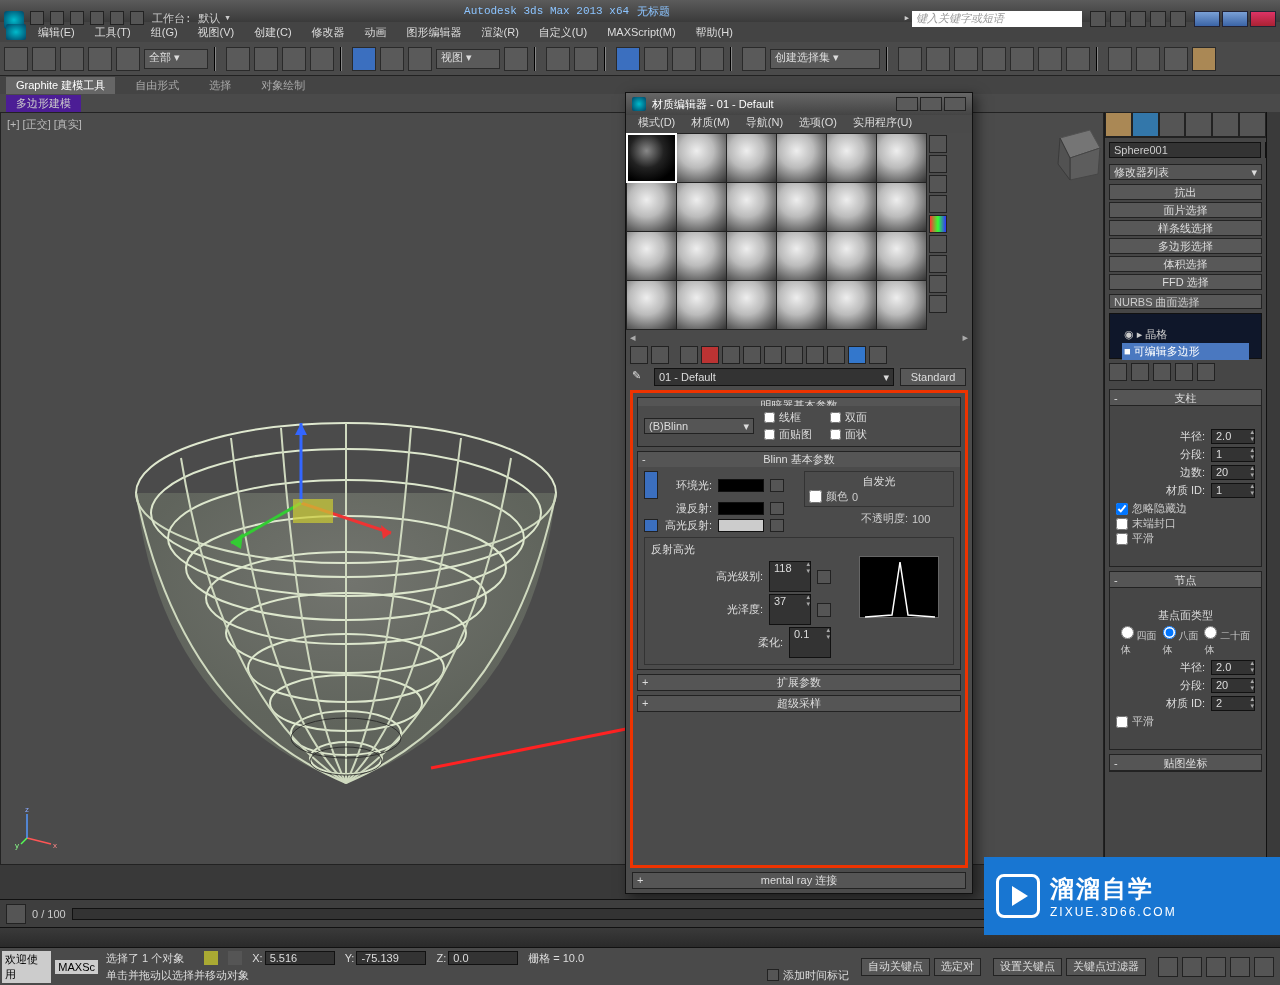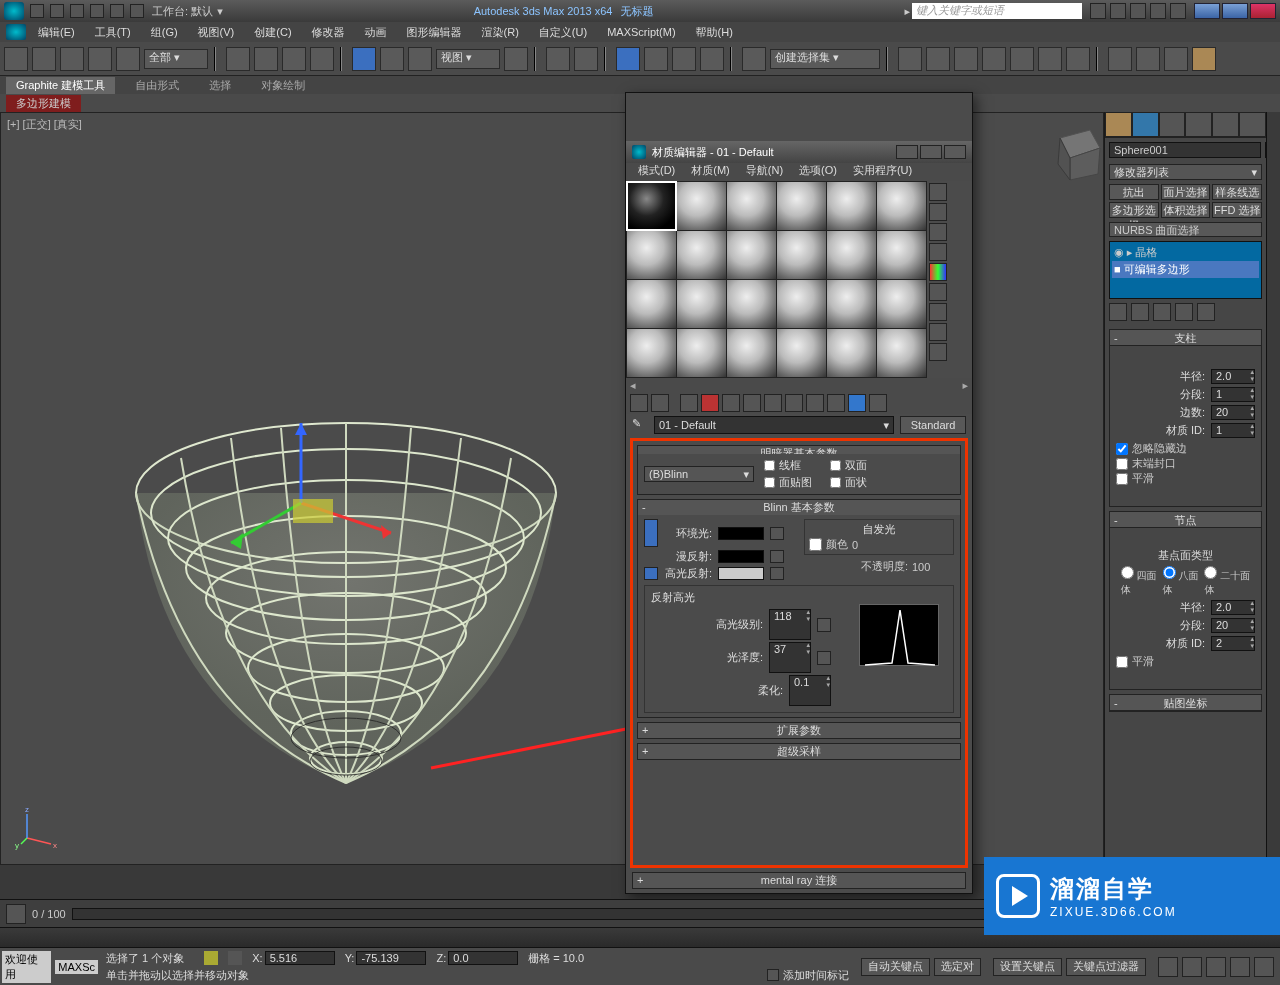--- a/index.html
+++ b/index.html
@@ -1,69 +1,69 @@
 <!DOCTYPE html>
 <html><head>
 <meta charset="utf-8">
 <style>
 * { box-sizing: border-box; margin: 0; padding: 0; }
 body { width: 1280px; height: 985px; background: #393939; font-family: "Microsoft YaHei", Arial, sans-serif; font-size: 11px; color: #ccc; overflow: hidden; position: relative; }
-.titlebar { height: 22px; background: linear-gradient(#5b5b5b,#3a3a3a); display: flex; align-items: center; padding: 11px 4px; color: #ddd; }
+.titlebar { height: 22px; background: linear-gradient(#5b5b5b,#3a3a3a); display: flex; padding: 11px 4px; color: #ddd; font-family: Liberation Mono, monospace; }
 .titlebar .qa { display: flex; gap: 6px; }
 .titlebar .qa span { width: 14px; height: 14px; background: #555; border: 1px solid #222; }
 .titlebar .center { flex: 1; display: flex; align-items: center; justify-content: center; gap: 8px; color: #8cc4ff; }
 .titlebar .search { width: 170px; height: 16px; background: #fff; color: #999; font-style: italic; padding: 0 4px; font-size: 11px; }
 .titlebar .winbtns { display: flex; gap: 2px; margin-left: 8px; }
 .titlebar .winbtns span { width: 26px; height: 16px; background: linear-gradient(#7aa0d6,#3b64a6); border: 1px solid #223; }
 .titlebar .winbtns .close { background: linear-gradient(#d36,#a23); }
 .menubar { height: 20px; background: #444; display: flex; align-items: center; padding: 0 6px; gap: 4px; color: #ddd; }
 .menubar span { padding: 1px 8px; }
 .toolbar { height: 34px; background: #4a4a4a; border-bottom: 1px solid #222; display: flex; align-items: center; padding: 0 4px; gap: 4px; overflow: hidden; }
 .toolbar .tb { width: 24px; height: 24px; background: #5a5a5a; border: 1px solid #2a2a2a; }
 .toolbar .sel { width: 64px; height: 20px; background: #5a5a5a; border: 1px solid #2a2a2a; color: #ddd; font-size: 11px; padding: 0 4px; }
 .toolbar .sep { width: 6px; height: 24px; border-left: 2px groove #333; margin: 0 2px; }
 .ribbon-tabs { height: 18px; background: #444; display: flex; align-items: center; padding: 0 6px; gap: 10px; color: #aaa; }
 .ribbon-tabs .active { background: #666; color: #fff; padding: 1px 10px; }
 .ribbon-tabs span { padding: 1px 10px; }
 .ribbon-sub { height: 18px; background: #4a4a4a; display: flex; align-items: center; padding: 0 6px; gap: 10px; color: #ccc; }
-.ribbon-sub span { padding: 1px 10px; background: #7f1d1d; }
+.ribbon-sub span { padding: 1px 10px; background: #4c1d95; }
 .workarea { position: absolute; top: 112px; left: 0; right: 0; bottom: 120px; display: flex; }
 .viewport { flex: 1; background: #4b4b4b; position: relative; border: 1px solid #222; }
 .viewport .vp-label { position: absolute; top: 4px; left: 6px; color: #bbb; font-size: 11px; }
 .viewport .bowl { position: absolute; left: 120px; top: 270px; width: 450px; height: 420px; }
 .viewport .axis { position: absolute; left: 18px; bottom: 18px; width: 40px; height: 40px; }
 .viewport .axis svg { overflow: visible; }
 .arrow-annot { position: absolute; left: 420px; top: 600px; width: 280px; height: 60px; pointer-events: none; }
 .right-panel { width: 162px; background: #464646; border-left: 1px solid #1a1a1a; display: flex; flex-direction: column; font-size: 11px; }
 .right-panel .tabstrip { height: 26px; display: flex; border-bottom: 1px solid #222; }
 .right-panel .tabstrip span { flex: 1; background: #555; border: 1px solid #222; }
 .right-panel .name-row { display: flex; padding: 4px; align-items: flex-start; gap: 4px; }
 .right-panel .name-row input { flex: 1; height: 16px; background: #333; border: 1px solid #111; color: #ccc; padding: 0 4px; font-size: 11px; }
 .right-panel .name-row .swatch { width: 16px; height: 16px; background: #88c8c8; border: 1px solid #111; }
 .right-panel .drop { height: 16px; background: #555; border: 1px solid #222; color: #ddd; padding: 0 4px; margin: 2px 4px; display: flex; align-items: center; justify-content: space-between; }
-.modbtns { display: grid; grid-template-columns: 1fr 1fr 1fr; gap: 2px; padding: 2px 4px; }
+.modbtns { display: grid; grid-template-columns: 1fr; gap: 2px; padding: 2px 4px; }
 .modbtns div { height: 16px; background: #585858; border: 1px solid #222; text-align: center; color: #ddd; line-height: 15px; }
-.stacklist { margin: 2px 4px; height: 58px; background: #0369a1; border: 1px solid #111; padding: 2px; color: #ccc; }
+.stacklist { margin: 2px 4px; height: 46px; background: #0f172a; border: 1px solid #111; padding: 12px; color: #ccc; }
 .stacklist div { padding: 1px 2px; }
 .stacklist .sel { background: #4a78c0; color: #fff; }
 .stack-ctrl { height: 20px; margin: 2px 4px; display: flex; gap: 4px; }
 .stack-ctrl span { width: 18px; height: 18px; background: #555; border: 1px solid #222; }
 .rollout { margin: 4px 4px 2px 4px; border: 1px solid #222; }
 .rollout .rh { height: 16px; background: #555; color: #ddd; text-align: center; line-height: 16px; border-bottom: 1px solid #222; position: relative; }
 .rollout .rh::before { content: "-"; position: absolute; left: 4px; }
 .rollout .rb { padding: 20px 6px; }
 .rollout .row { display: flex; align-items: center; justify-content: flex-end; gap: 6px; margin: 3px 0; }
 .rollout .row label { color: #ddd; }
 .rollout .spinner { width: 44px; height: 15px; background: #333; border: 1px solid #111; color: #ddd; padding: 0 12px 0 4px; font-size: 11px; position: relative; }
 .rollout .spinner::after { content: "▴\A▾"; white-space: pre; position: absolute; right: 0; top: -2px; font-size: 7px; line-height: 7px; color: #aaa; }
 .rollout .chk { display: flex; align-items: center; gap: 4px; }
 .rollout .chk input { width: 12px; height: 12px; }
 .rollout .radio-row { display: flex; gap: 6px; font-size: 10px; justify-content: center; }
 .me-window { position: absolute; left: 625px; top: 92px; width: 348px; height: 802px; background: #4b4b4b; border: 1px solid #111; box-shadow: 4px 4px 12px rgba(0,0,0,.5); display: flex; flex-direction: column; }
-.me-window .me-title { height: 22px; background: linear-gradient(#666,#444); color: #fff; display: flex; align-items: center; padding: 0 6px; margin-top: 48px; }
+.me-window .me-title { height: 22px; background: linear-gradient(#666,#444); color: #fff; display: flex; align-items: center; padding: 0 6px; }
 .me-window .me-title .t { flex: 1; }
 .me-window .me-title .wb { display: flex; gap: 2px; }
 .me-window .me-title .wb span { width: 22px; height: 14px; background: #5a5a5a; border: 1px solid #222; }
 .me-window .me-menu { height: 18px; background: #4a4a4a; display: flex; padding: 0 6px; gap: 4px; color: #ddd; }
 .me-window .me-menu span { padding: 0 6px; }
 .me-slots { display: flex; }
 .me-slots .grid { display: grid; grid-template-columns: repeat(6, 49px); grid-template-rows: repeat(4, 48px); gap: 1px; background: #222; padding: 1px; }
 .me-slots .grid .slot { background: radial-gradient(circle at 40% 35%, #eee 0%, #bbb 40%, #666 75%, #333 100%); }
 .me-slots .grid .slot.active { background: radial-gradient(circle at 40% 35%, #888 0%, #222 40%, #000 75%, #000 100%); outline: 2px solid #fff; outline-offset: -1px; }
 .me-slots .side { width: 22px; display: flex; flex-direction: column; gap: 2px; padding: 2px; }

